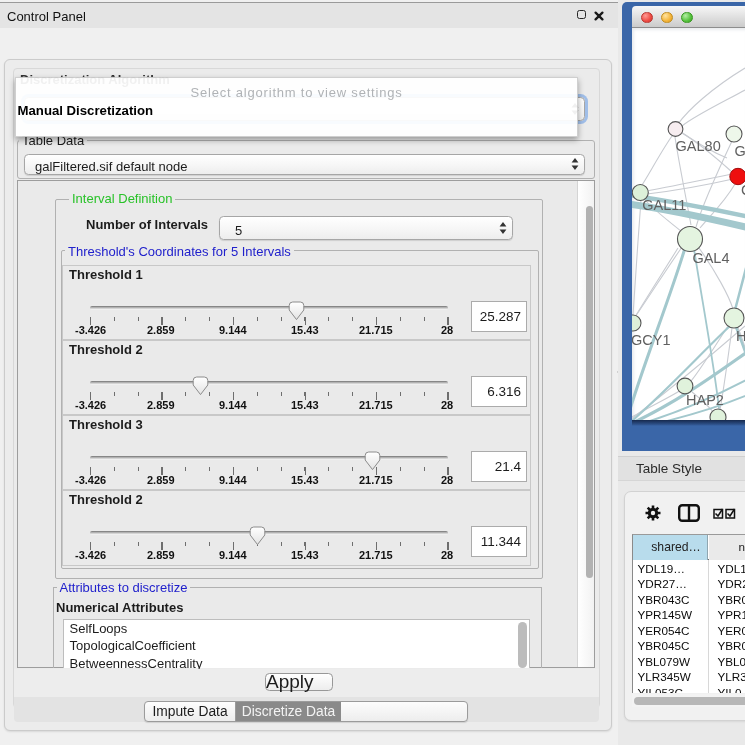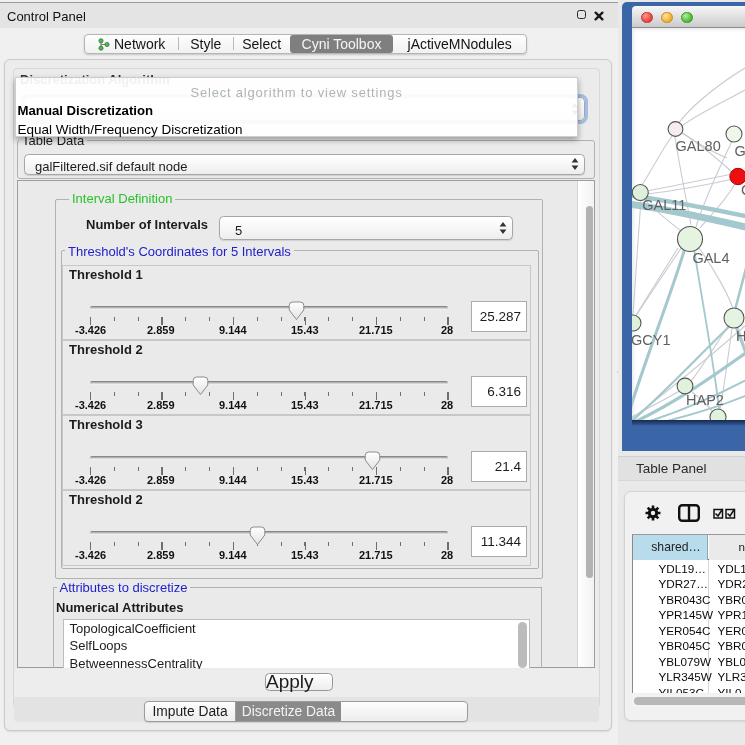--- a/index.html
+++ b/index.html
@@ -71,57 +71,41 @@
 #tphdr{left:618px;top:456px;width:127px;height:25px;background:#e1e1e1;border-top:1px solid #d0d0d0;border-bottom:1px solid #d6d6d6}
 #tphdr .t{position:absolute;left:18px;top:4px;font-size:13.5px;color:#2a2a2a}
 #tpanel{left:624px;top:491px;width:133px;height:230px;background:#f1f1f1;border:1px solid #d2d2d2;border-radius:7px;box-shadow:0 1px 2px rgba(0,0,0,.08)}
 #tbl{left:631.5px;top:534px;width:113.5px;height:159px;background:#fff;border-left:1px solid #8a8a8a;border-top:1px solid #9a9a9a;overflow:hidden}
 #tblhdr{position:absolute;left:0;top:0;width:113.5px;height:24.5px;border-bottom:1px solid #6f6f6f}
 #c1h{position:absolute;left:0;top:0;width:75px;height:24.5px;background:#b8dcec;border-right:1px solid #8fa6b0;
  text-align:center;text-indent:13px;line-height:24px;font-size:12.2px;color:#222}
 #c2h{position:absolute;left:76px;top:0;width:38px;height:24.5px;background:#eaeaea;font-size:11.7px;color:#222;line-height:24px;padding-left:30px}
 #rows{position:absolute;left:0;top:25.5px;width:113.5px;font-size:11.7px;color:#0a0a0a}
 #rows .r{height:15.55px;line-height:15.55px;white-space:nowrap}
-#rows .c1{display:inline-block;width:85px;padding-left:26px}
+#rows .c1{display:inline-block;width:85px;padding-left:5px}
 #colsep{position:absolute;left:75.5px;top:25px;width:1px;height:134px;background:#d8d8d8}
 #hsb{left:632px;top:694px;width:113px;height:13px;background:#f3f3f3}
 #hsbthumb{position:absolute;left:2px;top:2.5px;width:120px;height:8px;background:#b7b7b7;border-radius:4px}
 </style></head>
 <body>
 <div id="app">
 
   <div class="abs" id="topline"></div>
   <div class="abs" id="hdr">
       <span class="t">Control Panel</span>
     </div>
   <div class="abs" id="floatbtn"></div>
   <svg class="abs" style="left:594px;top:10.5px" width="10" height="10" viewBox="0 0 10 10">
     <path d="M1.6 1.6 L8.4 8.4 M8.4 1.6 L1.6 8.4" stroke="#1a1a1a" stroke-width="2.3" stroke-linecap="round"></path>
   </svg>
   <svg class="abs" style="left:617px;top:366px" width="6" height="12" viewBox="0 0 6 12">
     <path d="M5 1 L1 6 L5 11" fill="none" stroke="#9a9a9a" stroke-width="1.2"></path>
   </svg>
   <div class="abs" id="outer"></div>
   <div class="abs" id="inner"></div>
-  <div class="abs" id="tabrow">
-    <div class="tb" style="width:93px;padding-left:13px;text-align:left">
-      <svg width="12" height="13" viewBox="0 0 12 13" style="vertical-align:-2px;margin-right:4px">
-        <path d="M3 3 L3 10 M3 6.5 L8.5 6.5" stroke="#7c7c7c" stroke-width="1.2" fill="none"></path>
-        <circle cx="3" cy="2.8" r="2.1" fill="#57b357" stroke="#2e7d2e" stroke-width=".8"></circle>
-        <circle cx="3" cy="10.2" r="2.1" fill="#57b357" stroke="#2e7d2e" stroke-width=".8"></circle>
-        <circle cx="9" cy="6.5" r="2.1" fill="#57b357" stroke="#2e7d2e" stroke-width=".8"></circle>
-      </svg>Network</div>
-    <div class="sep"></div>
-      <div class="tb" style="width:54px">Style</div>
-    <div class="sep"></div>
-      <div class="tb" style="width:56px">Select</div>
-    <div style="width:104px"></div>
-    <div class="tb" style="width:133px">jActiveMNodules</div>
-    <div id="cyni">Cyni Toolbox</div>
-  </div>
 
   <div class="abs" style="left:20px;top:72px;font-weight:bold;color:#333">Discretization Algorithm</div>
   <div class="abs combo" style="left:24px;top:97px;width:561px;height:24px;box-shadow:0 0 0 3px rgba(110,160,230,.6)">
      <svg class="ar" width="8" height="12" viewBox="0 0 8 12">
         <path d="M4 0 L7.4 4.4 L.6 4.4 Z M4 12 L7.4 7.6 L.6 7.6 Z" fill="#333"></path>
       </svg>
   </div>
 
   <div class="abs group" style="left:17px;top:140px;width:578px;height:39px;border-radius:3px"></div>
   <div class="abs gtitle" style="left:19px;top:133.5px;background:#ebebeb">Table Data</div>
@@ -230,38 +214,37 @@
     <svg class="thumb" style="left:186px" viewBox="0 0 17 20" width="17" height="20">
       <path d="M1.2 4.5 Q1.2 1 4.7 1 L12.3 1 Q15.8 1 15.8 4.5 L15.8 9 L8.5 18.6 L1.2 9 Z" fill="url(#tg1)" stroke="#8c8c8c"></path>
     </svg>
     <div class="vbox">11.344</div>
   </div>
 
   <div class="abs group" style="left:52.8px;top:586.5px;width:489px;height:81px;border-bottom:none;border-radius:0"></div>
   <div class="abs gtitle" style="left:56.5px;top:580.5px;color:#2121cc;background:#eaeaea">Attributes to discretize</div>
   <div class="abs" style="left:56px;top:599.5px;font-weight:bold">Numerical Attributes</div>
   <div class="abs" id="attrlist">
-    <div>TopologicalCoefficient</div>
-      <div>SelfLoops</div>
+    <div>SelfLoops</div>
+      <div>TopologicalCoefficient</div>
       <div>BetweennessCentrality</div>
   </div>
   <div class="abs" id="attrsb"></div>
 
   <div class="abs" id="applyrow"></div>
   <div class="abs" id="btmstrip"></div>
   <div class="abs" id="apply">Apply</div>
   <div class="abs" id="btabs">
     <div style="width:91px;border-right:1px solid #9b9b9b">Impute Data</div>
     <div style="width:105px;background:#8a8a8a;color:#f3f3f3">Discretize Data</div>
   </div>
 
   <div class="abs" id="popup">
     <div style="position:absolute;left:0;top:7px;width:100%;text-align:center;color:#b0b3b6;font-size:13px;letter-spacing:.8px">Select algorithm to view settings</div>
     <div style="position:absolute;left:1.5px;top:24.5px;font-weight:bold;color:#000;font-size:13.2px">Manual Discretization</div>
-    <div style="position:absolute;left:1.5px;top:43.7px;color:#000;font-size:13.5px">Equal Width/Frequency Discretization</div>
   </div>
 
   <div class="abs" id="rightbg"></div>
   <div class="abs" id="netwin">
     <div id="titlebar">
       <div class="tl" style="left:9px;background:radial-gradient(circle at 35% 30%,#ff9a93,#ee4b43 60%,#c93832);border:1px solid #b73530"></div>
       <div class="tl" style="left:29px;background:radial-gradient(circle at 35% 30%,#ffe3a0,#f4b438 60%,#d99420);border:1px solid #c08c1e"></div>
       <div class="tl" style="left:49px;background:radial-gradient(circle at 35% 30%,#b4eea4,#55c23c 60%,#3a9e27);border:1px solid #35961f"></div>
     </div>
     <div id="canvas">
@@ -321,21 +304,21 @@
           <text x="-1" y="317">GCY1</text>
           <text x="104" y="313">H</text>
           <text x="54" y="377">HAP2</text>
         </g>
       </svg>
     </div>
     <div id="canshadow"></div>
   </div>
 
   <div class="abs" id="tphdr">
-      <span class="t">Table Panel</span>
+      <span class="t">Table Style</span>
     </div>
   <div class="abs" id="tpanel"></div>
   <svg class="abs" style="left:644px;top:504px" width="18" height="18" viewBox="0 0 18 18">
     <g fill="#111">
         <circle cx="9" cy="9" r="5.2"></circle>
     <g stroke="#111" stroke-width="2.6">
       <path d="M9 1.5 L9 16.5 M1.5 9 L16.5 9 M3.7 3.7 L14.3 14.3 M14.3 3.7 L3.7 14.3"></path>
     </g>
       </g>
       <circle cx="9" cy="9" r="2.2" fill="#f1f1f1"></circle>

